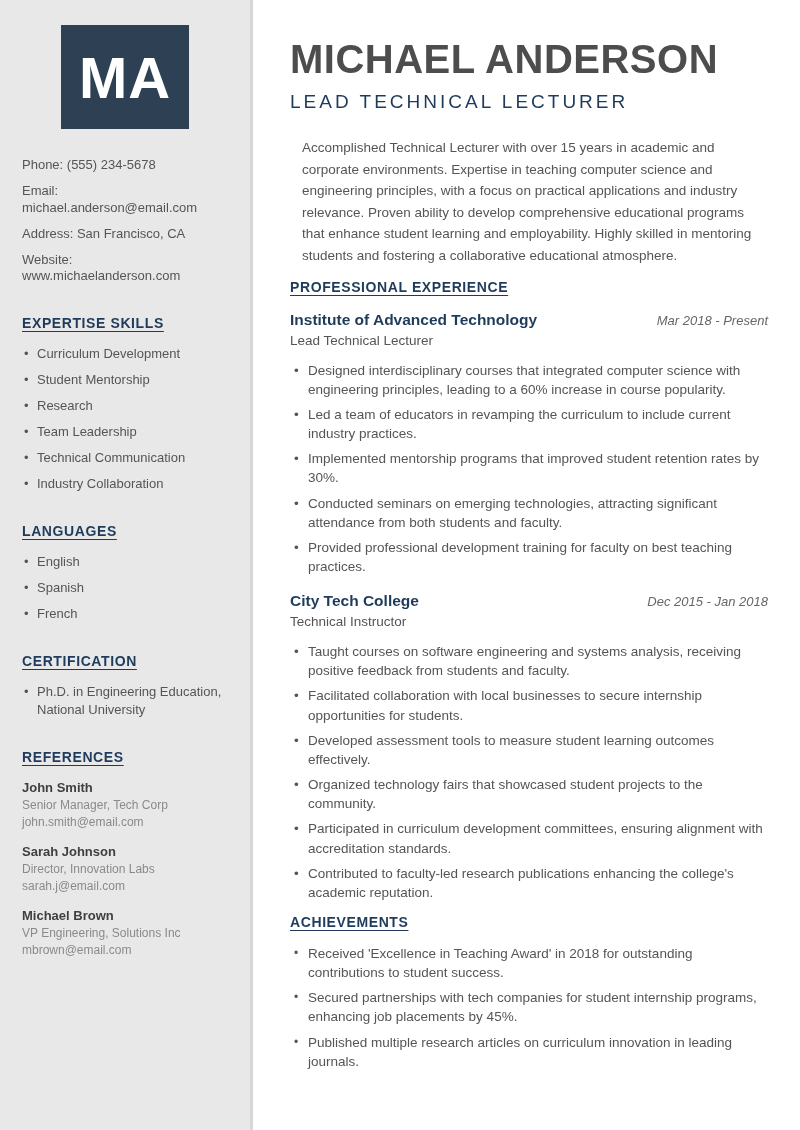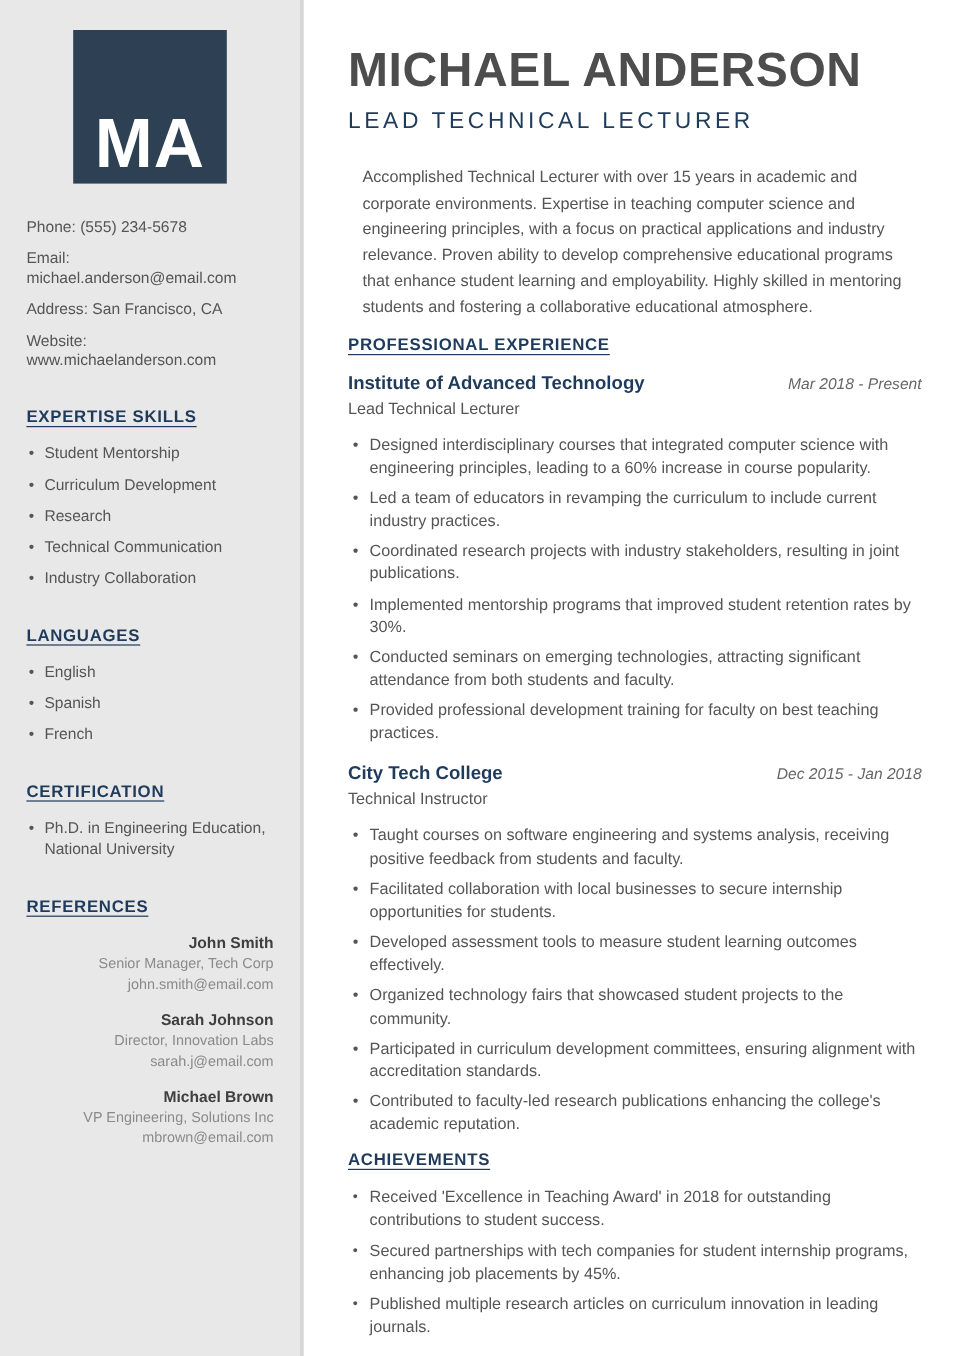--- a/index.html
+++ b/index.html
@@ -6,33 +6,33 @@
     --navy:#1f3b5c; --avatar_bg:#2e4154; --sidebar_bg:#e8e8e8; --sidebar_border:#d7d7d7;
     --name_color:#4d4d4d; --text:#555555; --muted:#8a8a8a; --date:#666666; --page_bg:#ffffff;
   }
   *{margin:0;padding:0;box-sizing:border-box;}
   body{font-family:"Liberation Sans", sans-serif;background:#fff;}
   .page{position:relative;width:800px;height:1130px;background:var(--page_bg);overflow:hidden;}
 
   
   .sidebar{position:absolute;left:0;top:0;width:253px;height:1130px;background:var(--sidebar_bg);
            border-right:3px solid var(--sidebar_border);padding:25px 22px 20px 22px;}
-  .avatar{width:128px;height:128px;background:var(--avatar_bg);margin:0 auto;
-          display:flex;align-items:flex-end;justify-content:center;}
+  .avatar{width:128px;height:104px;background:var(--avatar_bg);margin:0 auto;
+          display:flex;align-items:center;justify-content:center;}
   .avatar span{color:#fff;font-size:58px;font-weight:bold;letter-spacing:1px;}
   .contact{margin-top:28px;}
   .contact-line{font-size:13px;color:var(--text);line-height:1.3;margin-bottom:9px;}
   .sb-section{margin-top:30px;}
   .sb-heading{font-size:14px;font-weight:bold;color:var(--navy);letter-spacing:0.6px;
               text-decoration:underline;text-underline-offset:3px;margin-bottom:14px;}
   .sb-list{list-style:none;}
   .sb-item{position:relative;font-size:13px;color:var(--text);line-height:1.38;
            padding-left:15px;margin-bottom:8px;}
   .sb-item::before{content:"•";position:absolute;left:2px;color:var(--text);}
-  .ref{margin-bottom:11px;text-align:right;}
+  .ref{margin-bottom:11px;}
   .ref-name{font-size:13px;font-weight:bold;color:#3f3f3f;line-height:1.4;}
   .ref-role,.ref-email{font-size:12px;color:var(--muted);line-height:1.45;}
 
   
   .main{position:absolute;left:256px;top:16px;width:544px;height:1130px;
         padding:20px 32px 0 34px;background:var(--page_bg);}
   h1{font-size:40px;font-weight:bold;color:var(--name_color);letter-spacing:0.5px;line-height:1.15;}
   .person-title{margin-top:9px;font-size:19px;color:var(--navy);letter-spacing:3px;font-weight:400;}
   .summary{margin-top:24px;font-size:13.5px;color:var(--text);line-height:1.6;margin-left:12px;}
   .m-heading{font-size:14px;font-weight:bold;color:var(--navy);letter-spacing:0.6px;
@@ -69,26 +69,27 @@
 
         <div class="contact-line">Website: www.michaelanderson.com</div>
       </div>
 
     <div>
 
         <section class="sb-section">
           <h3 class="sb-heading">EXPERTISE SKILLS</h3>
           <ul class="sb-list">
 
+              <li class="sb-item">Curriculum Development</li>
+
               <li class="sb-item">Student Mentorship</li>
 
-              <li class="sb-item">Curriculum Development</li>
-
               <li class="sb-item">Research</li>
 
+              <li class="sb-item">Team Leadership</li>
 
               <li class="sb-item">Technical Communication</li>
 
               <li class="sb-item">Industry Collaboration</li>
             </ul>
         </section>
 
         <section class="sb-section">
           <h3 class="sb-heading">LANGUAGES</h3>
           <ul class="sb-list">
@@ -148,21 +149,20 @@
             <h3 class="company">Institute of Advanced Technology</h3>
             <span class="dates">Mar 2018 - Present</span>
           </div>
           <div class="role">Lead Technical Lecturer</div>
           <ul class="bullets">
 
               <li class="bullet">Designed interdisciplinary courses that integrated computer science with engineering principles, leading to a 60% increase in course popularity.</li>
 
               <li class="bullet">Led a team of educators in revamping the curriculum to include current industry practices.</li>
 
-              <li class="bullet">Coordinated research projects with industry stakeholders, resulting in joint publications.</li>
 
               <li class="bullet">Implemented mentorship programs that improved student retention rates by 30%.</li>
 
               <li class="bullet">Conducted seminars on emerging technologies, attracting significant attendance from both students and faculty.</li>
 
               <li class="bullet">Provided professional development training for faculty on best teaching practices.</li>
             </ul>
         </article>
 
         <article class="job">

